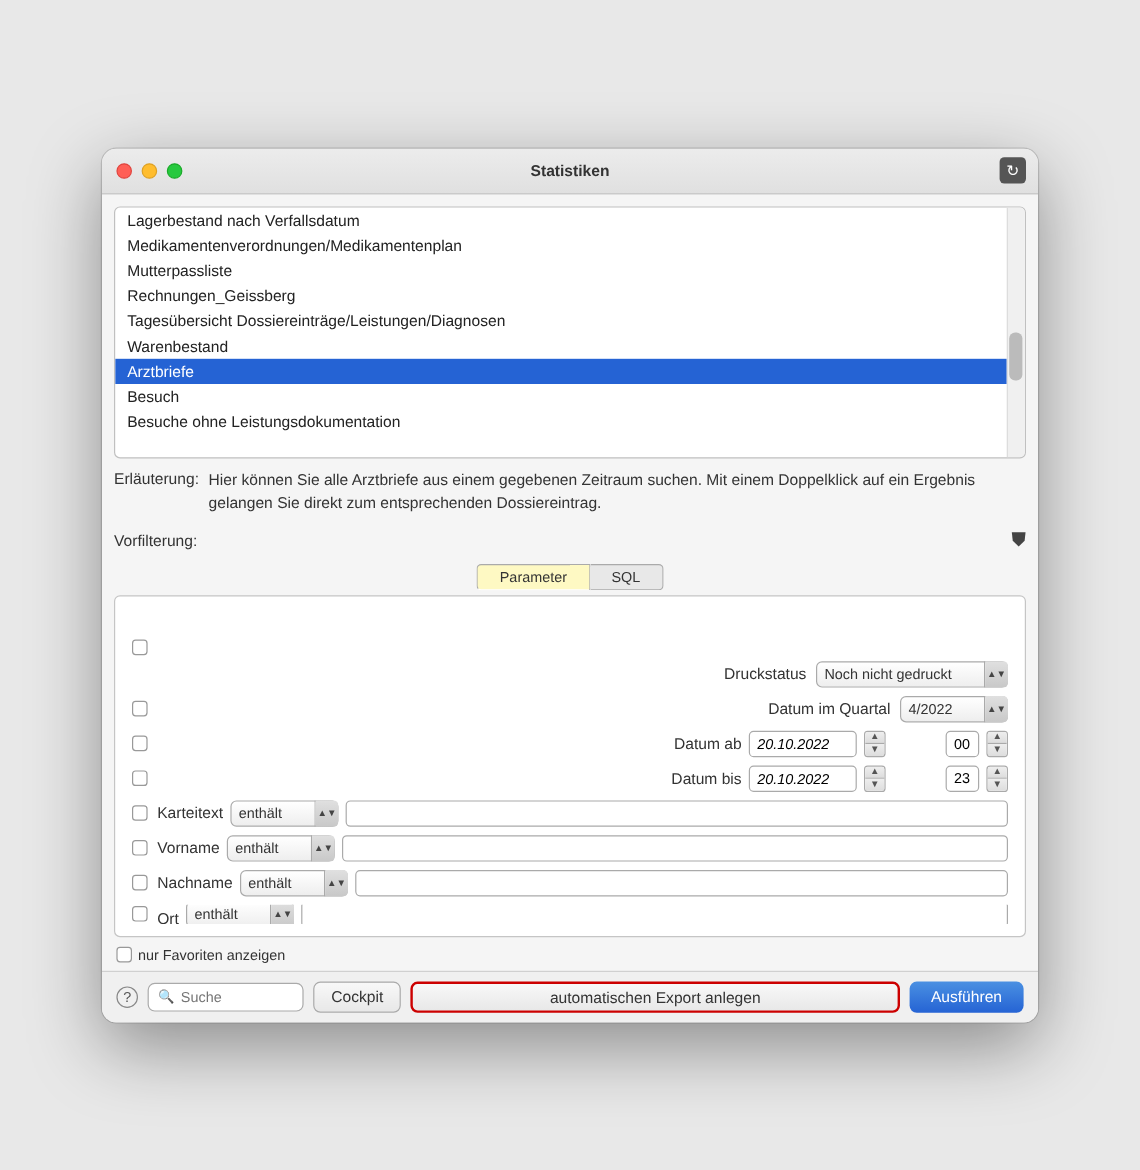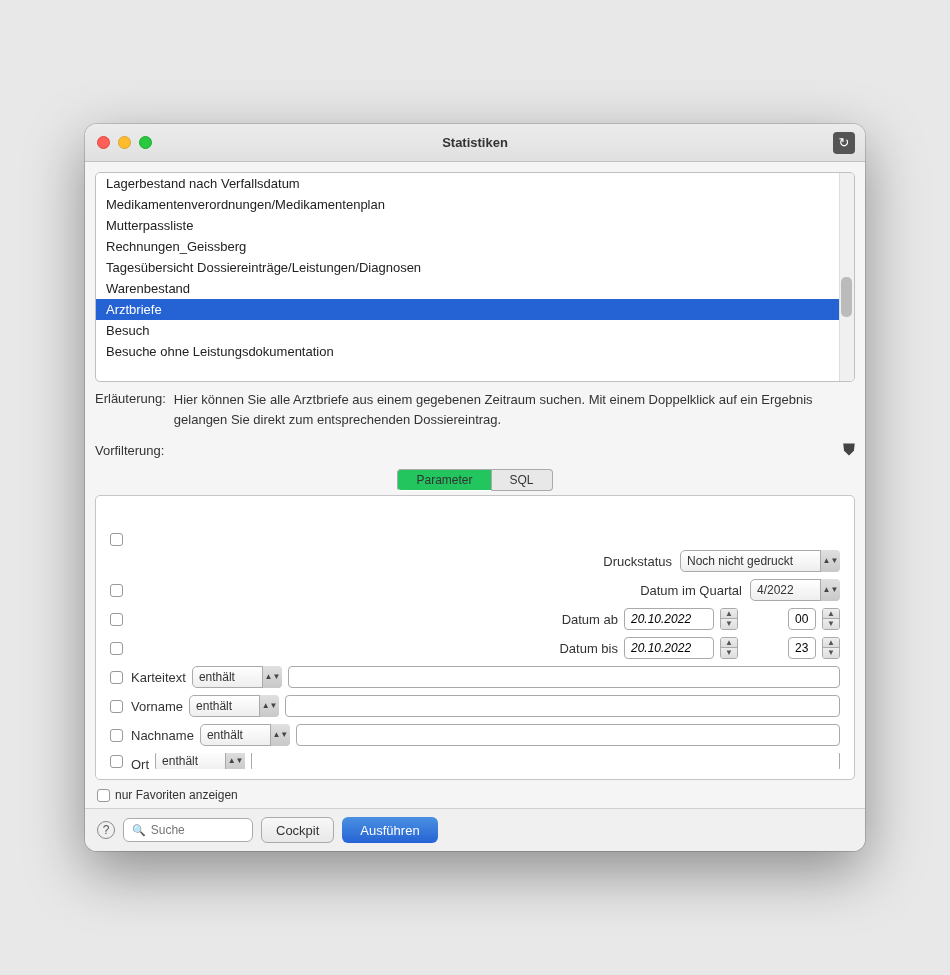--- a/index.html
+++ b/index.html
@@ -156,21 +156,21 @@
     .tab-btn {
       padding: 3px 18px;
       font-size: 12px;
       border: 1px solid #aaa;
       background: #e8e8e8;
       cursor: pointer;
       color: #333;
     }
     .tab-btn:first-child { border-radius: 4px 0 0 4px; }
     .tab-btn:last-child  { border-radius: 0 4px 4px 0; border-left: none; }
-    .tab-btn.active { background: #22c55e; border-bottom-color: white; }
+    .tab-btn.active { background: #fef9c3; border-bottom-color: white; }
 
     
     .params-panel {
       margin: 0 10px 8px 10px;
       background: white;
       border: 1px solid #c5c5c5;
       border-radius: 5px;
       padding: 10px 14px;
     }
 
@@ -607,17 +607,18 @@
 
     <div class="footer">
       <div class="footer-help">
         <span>?</span>
       </div>
       <div class="search-box">
         <span class="search-icon-small">🔍</span>
         <input class="search-input" type="text" placeholder="Suche" style="">
       </div>
       <button class="btn-cockpit">Cockpit</button>
+      <button class="btn-export">automatischen Export anlegen</button>
       <button class="btn-ausfuhren">Ausführen</button>
     </div>
 
   </div>
 </div>
 
 </body></html>

